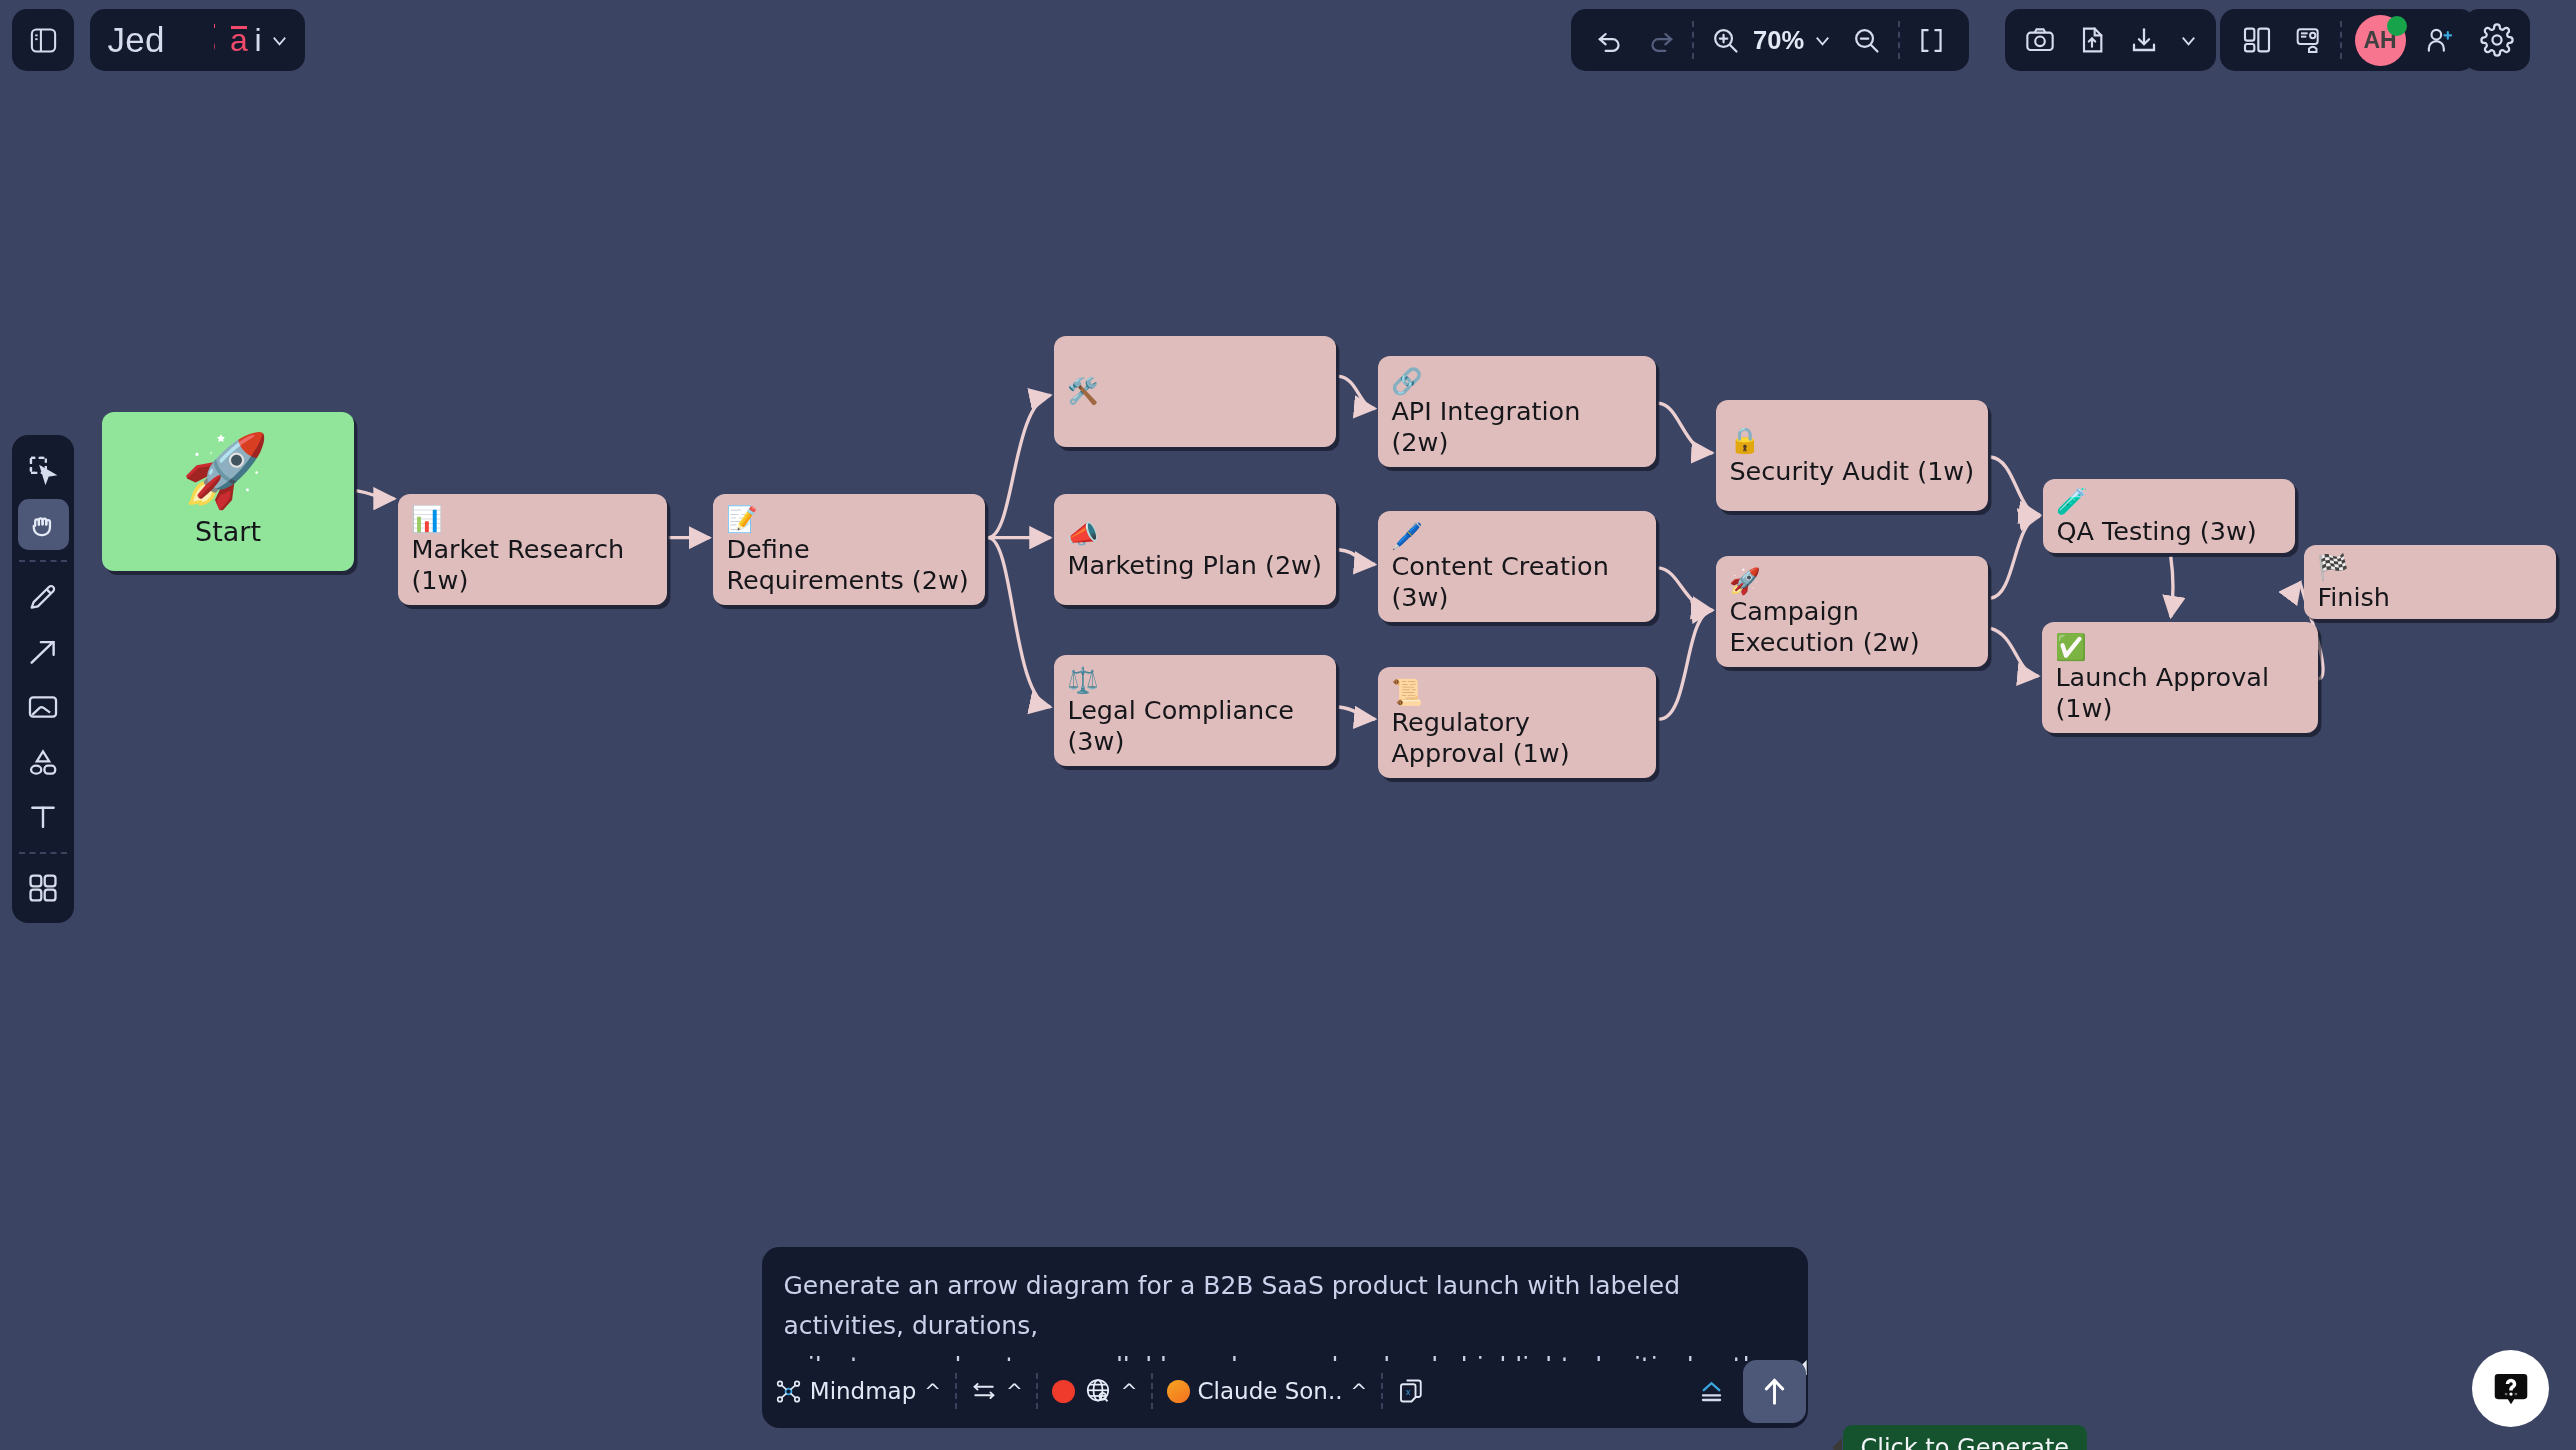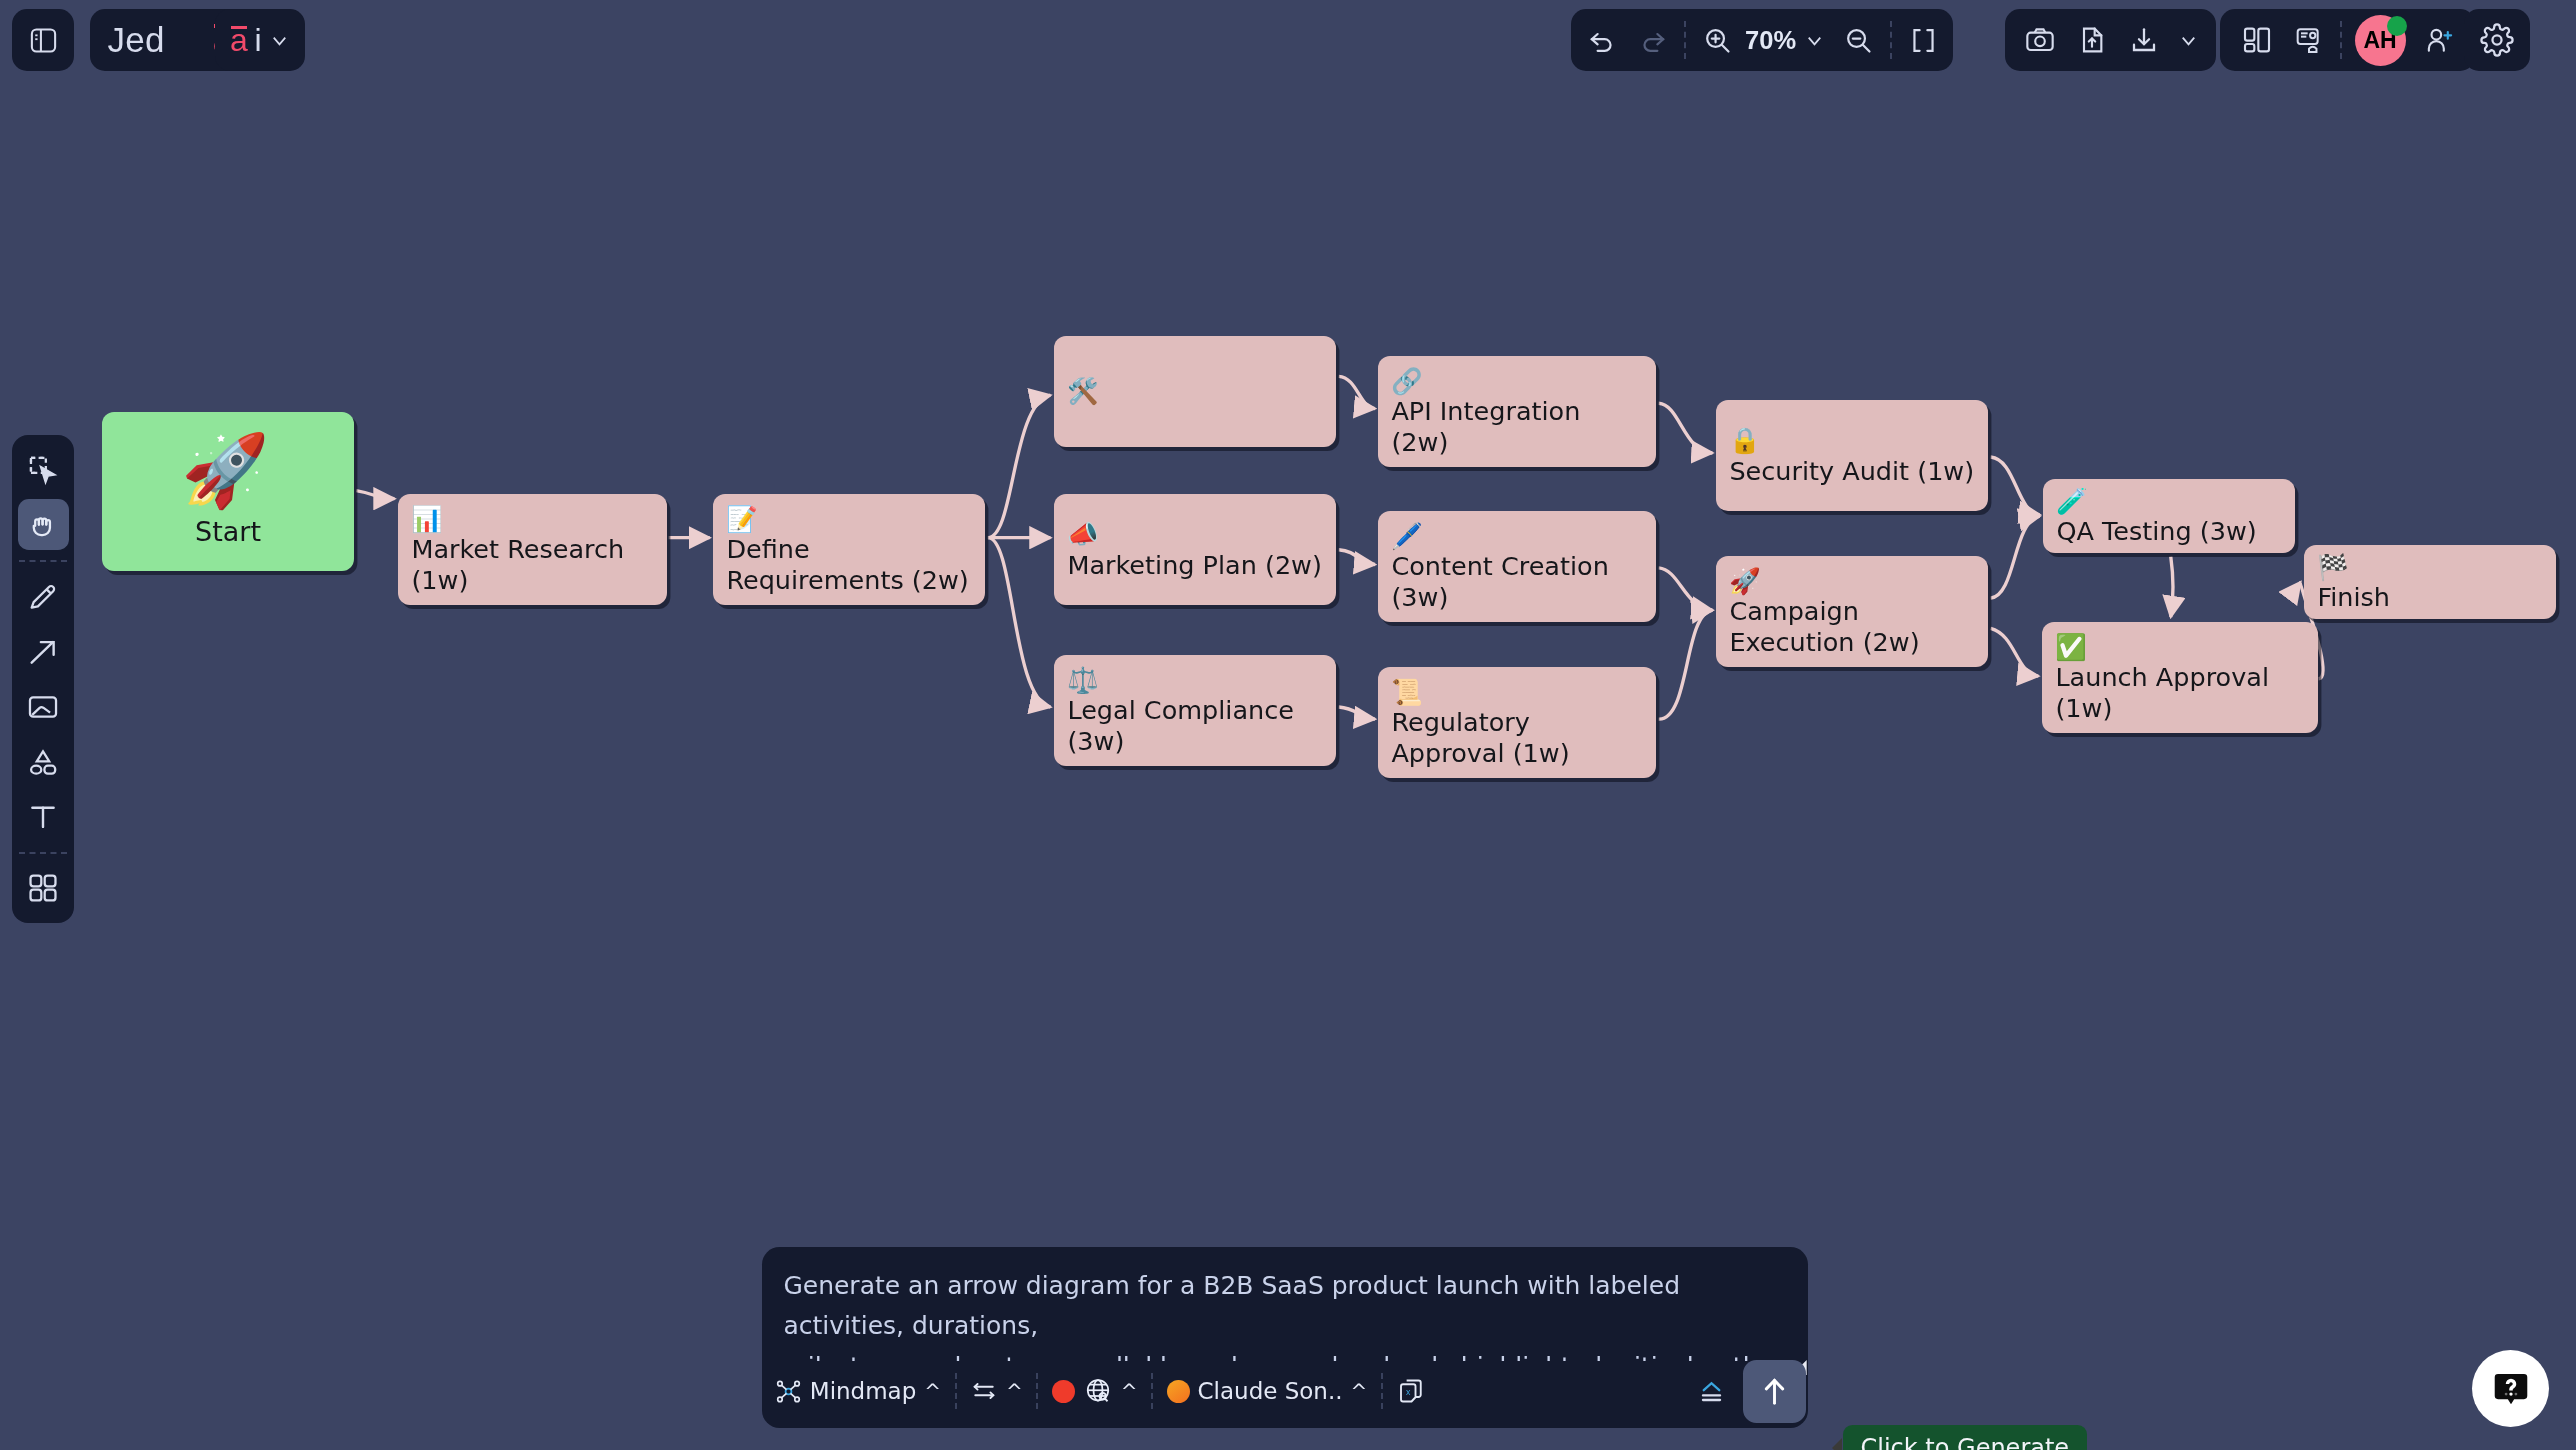--- a/index.html
+++ b/index.html
@@ -251,21 +251,21 @@
   <div id="ai-pill">
     <span class="ai-a">a</span>
       <span class="ai-i">i</span>
     <span>
       <svg class="ic" width="23" height="23" viewBox="0 0 24 24" fill="none" stroke="#d7dced" stroke-width="1.8">
           <polyline points="6,9 12,16 18,9"></polyline>
         </svg>
     </span>
   </div>
 
-  <div class="grp" style="left:1571px; padding:0 4px;">
+  <div class="grp" style="left:1571px; padding:0 12px;">
     <div class="tbtn">
       <svg class="ic" width="31" height="31" viewBox="0 0 24 24" fill="none" stroke="#d7dced" stroke-width="1.7" stroke-linecap="round">
           <path d="M9 7 L4.5 11 L9 15"></path>
           <path d="M4.5 11 H14.5 a4.5 4.5 0 0 1 0 9 H9"></path>
         </svg>
     </div>
     <div class="tbtn">
       <svg class="ic" width="31" height="31" viewBox="0 0 24 24" fill="none" stroke="#555f7d" stroke-width="1.7" stroke-linecap="round">
           <path d="M15 7 L19.5 11 L15 15"></path>
           <path d="M19.5 11 H9.5 a4.5 4.5 0 0 0 0 9 H15"></path>
@@ -344,21 +344,21 @@
       <svg class="ic" width="32" height="32" viewBox="0 0 24 24" fill="none" stroke="#d7dced" stroke-width="1.5">
           <rect x="3.5" y="4" width="15" height="11" rx="2"></rect>
           <line x1="6" y1="7" x2="11" y2="7"></line>
           <line x1="6" y1="9.5" x2="10" y2="9.5"></line>
           <circle cx="14.8" cy="8.6" r="2"></circle>
           <path d="M12 18.5 q2.8 -3 5.6 0 V21 H12 Z"></path>
         </svg>
     </div>
     <div class="vsep"></div>
     <div style="position:relative; width:65px; height:52px; display:flex; align-items:center; justify-content:center;">
-      <div style="width:51px;height:51px;border-radius:50%;background:#f7758f;display:flex;align-items:center;justify-content:center;color:#000000;font-size:23px;font-weight:bold;">AH</div>
+      <div style="width:51px;height:51px;border-radius:50%;background:#f7758f;display:flex;align-items:center;justify-content:center;color:#404040;font-size:23px;font-weight:bold;">AH</div>
       <div style="position:absolute;right:5.4px;top:1.3px;width:20px;height:20px;border-radius:50%;background:#16a34a;"></div>
     </div>
     <div class="tbtn">
       <svg class="ic" width="32" height="32" viewBox="0 0 24 24" fill="none" stroke="#d7dced" stroke-width="1.6" stroke-linecap="round">
           <circle cx="10" cy="8" r="3.6"></circle>
           <path d="M4.4 20 v-1.6 a5.6 5.6 0 0 1 11.2 0 V20"></path>
           <g stroke="#3aa6e0">
             <line x1="18.6" y1="6" x2="18.6" y2="11"></line>
             <line x1="16.1" y1="8.5" x2="21.1" y2="8.5"></line>
           </g>

